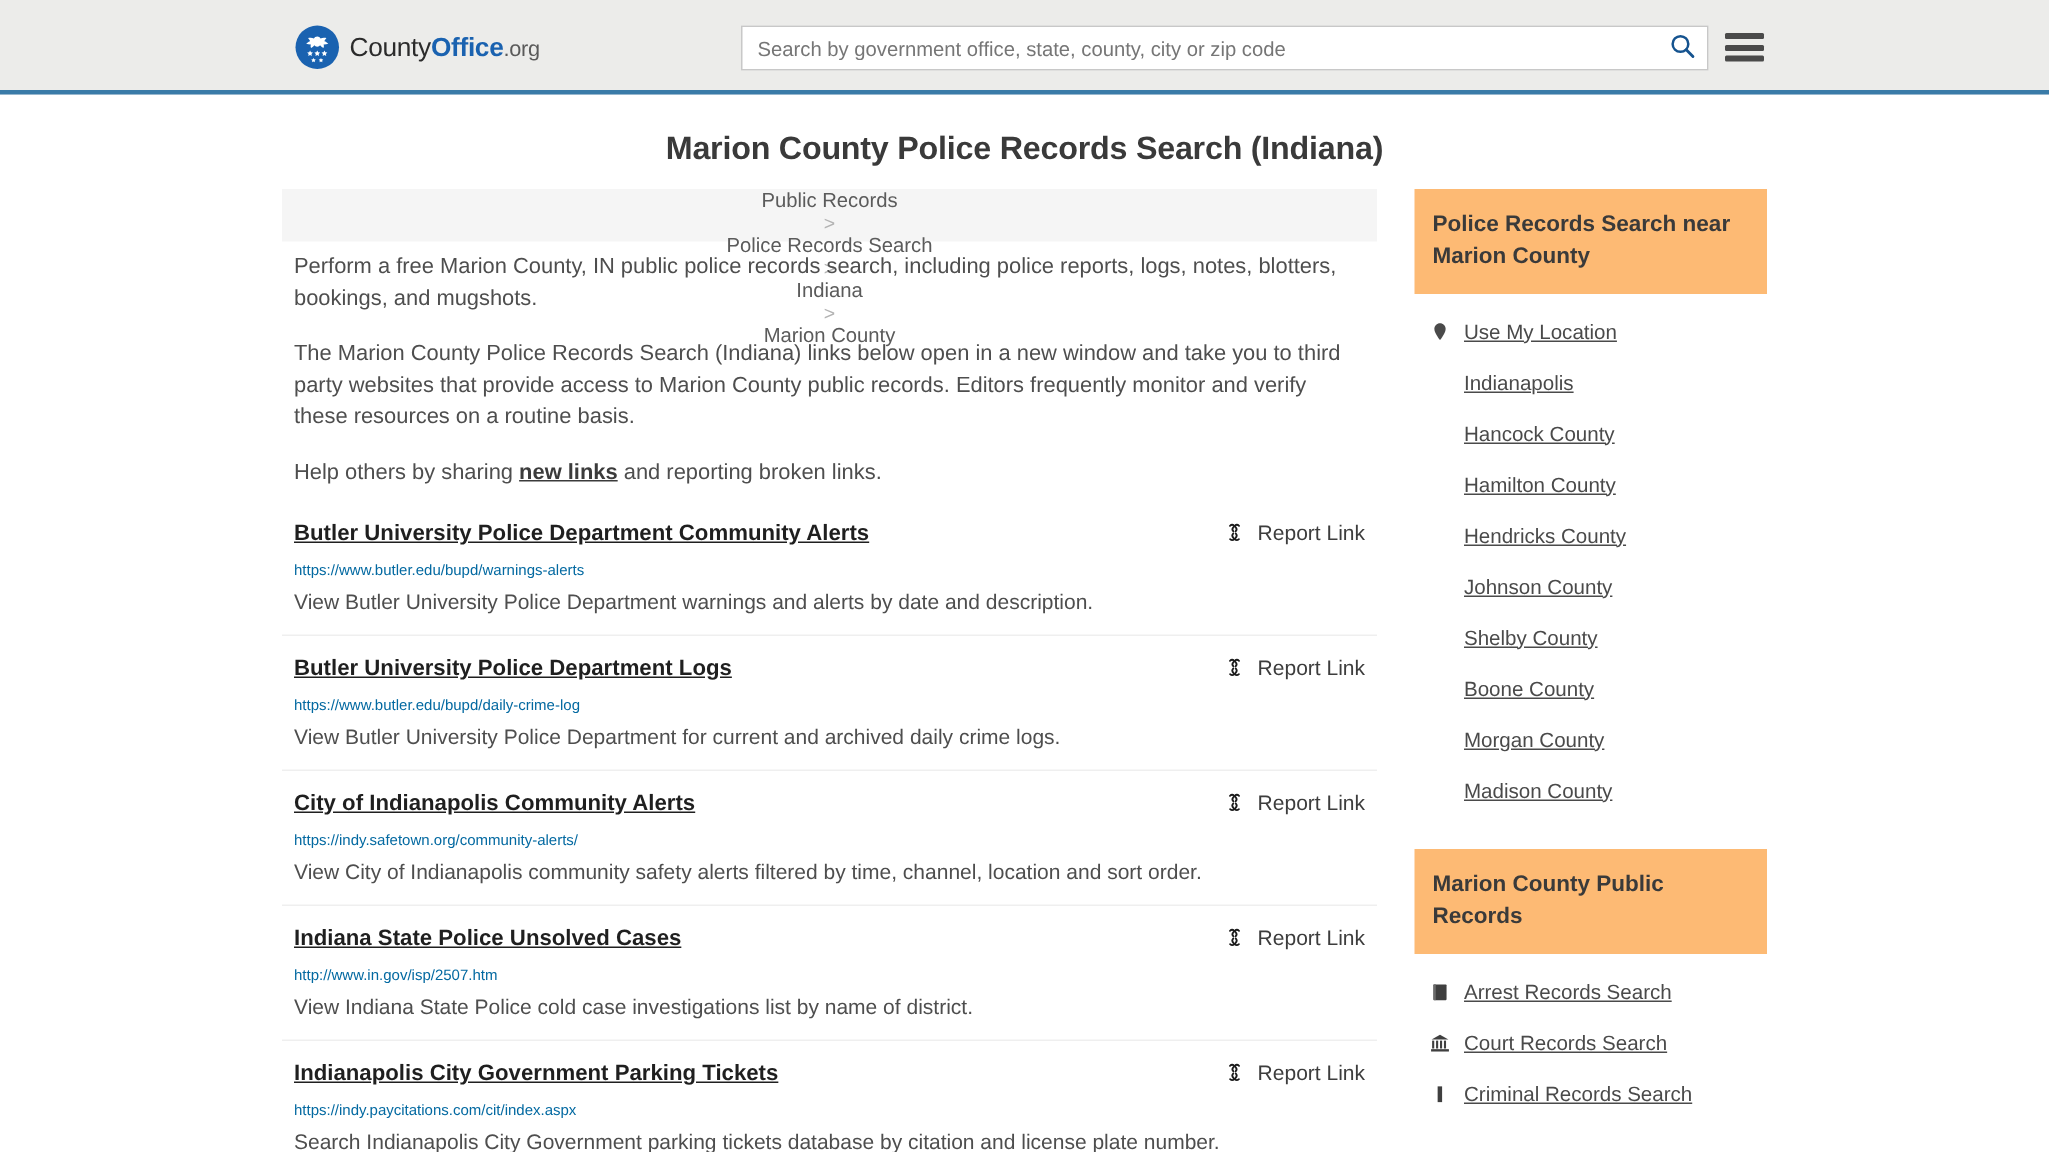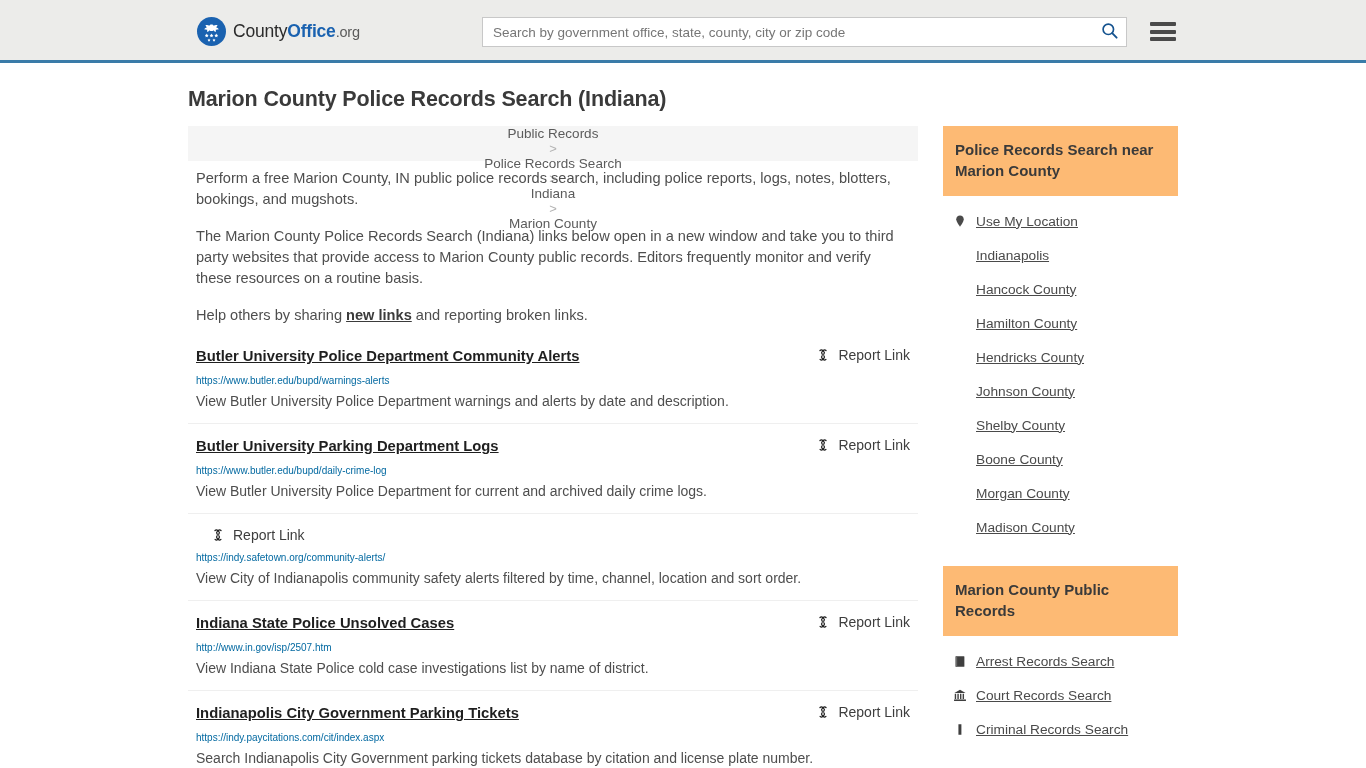--- a/index.html
+++ b/index.html
@@ -55,21 +55,21 @@
     color: #3b3b3b;
     font-weight: 400;
     white-space: nowrap;
   }
   .brand-text .b-office { color: #1a62b0; font-weight: 700; }
   .brand-text .b-county { color: #2b2b2b; font-weight: 400; }
   .brand-text .b-org { color: #5a5a5a; font-size: 14.5px; }
 
   .search-wrap {
     position: absolute;
-    left: 482px;
+    left: 494px;
     top: 17px;
     width: 645px;
     height: 30px;
     background: #ffffff;
     border: 1px solid #c8c8c8;
     display: flex;
     align-items: center;
   }
   .search-input {
     flex: 1 1 auto;
@@ -125,20 +125,21 @@
     padding-left: 0;
     position: relative;
   }
   .page-title {
     font-size: 21.5px;
     font-weight: 700;
     color: #3a3a3a;
     margin: 0;
     padding: 24px 0 0 0;
     letter-spacing: -0.15px;
+    text-align: center;
   }
 
   .cols {
     display: flex;
     gap: 0;
     margin-top: 14px;
   }
   .col-main { width: 730px; flex: none; }
   .col-side { width: 235px; flex: none; margin-left: 25px; }
 
@@ -337,36 +338,37 @@
                       <path d="M6.3 15.5a2.6 2.6 0 0 0 3.6 0l1.1-1.1a2.6 2.6 0 0 0 0-3.6" stroke="#1c1c1c" stroke-width="1.5" stroke-linecap="round"></path>
                     </svg></span>
                   <span class="rl-text">Report Link</span>
                 </div>
               </div>
               <div class="result-url">https://www.butler.edu/bupd/warnings-alerts</div>
               <div class="result-desc">View Butler University Police Department warnings and alerts by date and description.</div>
             </div>
             <div class="result">
               <div class="result-head">
-                <a class="result-title" href="#">Butler University Parking Department Logs</a>
+                <a class="result-title" href="#">Butler University Police Department Logs</a>
                 <div class="report-link">
                   <span style="line-height: 0;"><svg width="16" height="16" viewBox="0 0 20 20" fill="none" aria-hidden="true">
                       <path d="M6.2 4.4a2.6 2.6 0 0 1 3.6 0l1.1 1.1a2.6 2.6 0 0 1 0 3.6" stroke="#1c1c1c" stroke-width="1.5" stroke-linecap="round"></path>
                       <path d="M13.7 15.5a2.6 2.6 0 0 1-3.6 0L9 14.4a2.6 2.6 0 0 1 0-3.6" stroke="#1c1c1c" stroke-width="1.5" stroke-linecap="round"></path>
                       <path d="M13.8 4.4a2.6 2.6 0 0 0-3.6 0L9.1 5.5a2.6 2.6 0 0 0 0 3.6" stroke="#1c1c1c" stroke-width="1.5" stroke-linecap="round"></path>
                       <path d="M6.3 15.5a2.6 2.6 0 0 0 3.6 0l1.1-1.1a2.6 2.6 0 0 0 0-3.6" stroke="#1c1c1c" stroke-width="1.5" stroke-linecap="round"></path>
                     </svg></span>
                   <span class="rl-text">Report Link</span>
                 </div>
               </div>
               <div class="result-url">https://www.butler.edu/bupd/daily-crime-log</div>
               <div class="result-desc">View Butler University Police Department for current and archived daily crime logs.</div>
             </div>
             <div class="result">
               <div class="result-head">
+                <a class="result-title" href="#">City of Indianapolis Community Alerts</a>
                 <div class="report-link">
                   <span style="line-height: 0;"><svg width="16" height="16" viewBox="0 0 20 20" fill="none" aria-hidden="true">
                       <path d="M6.2 4.4a2.6 2.6 0 0 1 3.6 0l1.1 1.1a2.6 2.6 0 0 1 0 3.6" stroke="#1c1c1c" stroke-width="1.5" stroke-linecap="round"></path>
                       <path d="M13.7 15.5a2.6 2.6 0 0 1-3.6 0L9 14.4a2.6 2.6 0 0 1 0-3.6" stroke="#1c1c1c" stroke-width="1.5" stroke-linecap="round"></path>
                       <path d="M13.8 4.4a2.6 2.6 0 0 0-3.6 0L9.1 5.5a2.6 2.6 0 0 0 0 3.6" stroke="#1c1c1c" stroke-width="1.5" stroke-linecap="round"></path>
                       <path d="M6.3 15.5a2.6 2.6 0 0 0 3.6 0l1.1-1.1a2.6 2.6 0 0 0 0-3.6" stroke="#1c1c1c" stroke-width="1.5" stroke-linecap="round"></path>
                     </svg></span>
                   <span class="rl-text">Report Link</span>
                 </div>
               </div>

